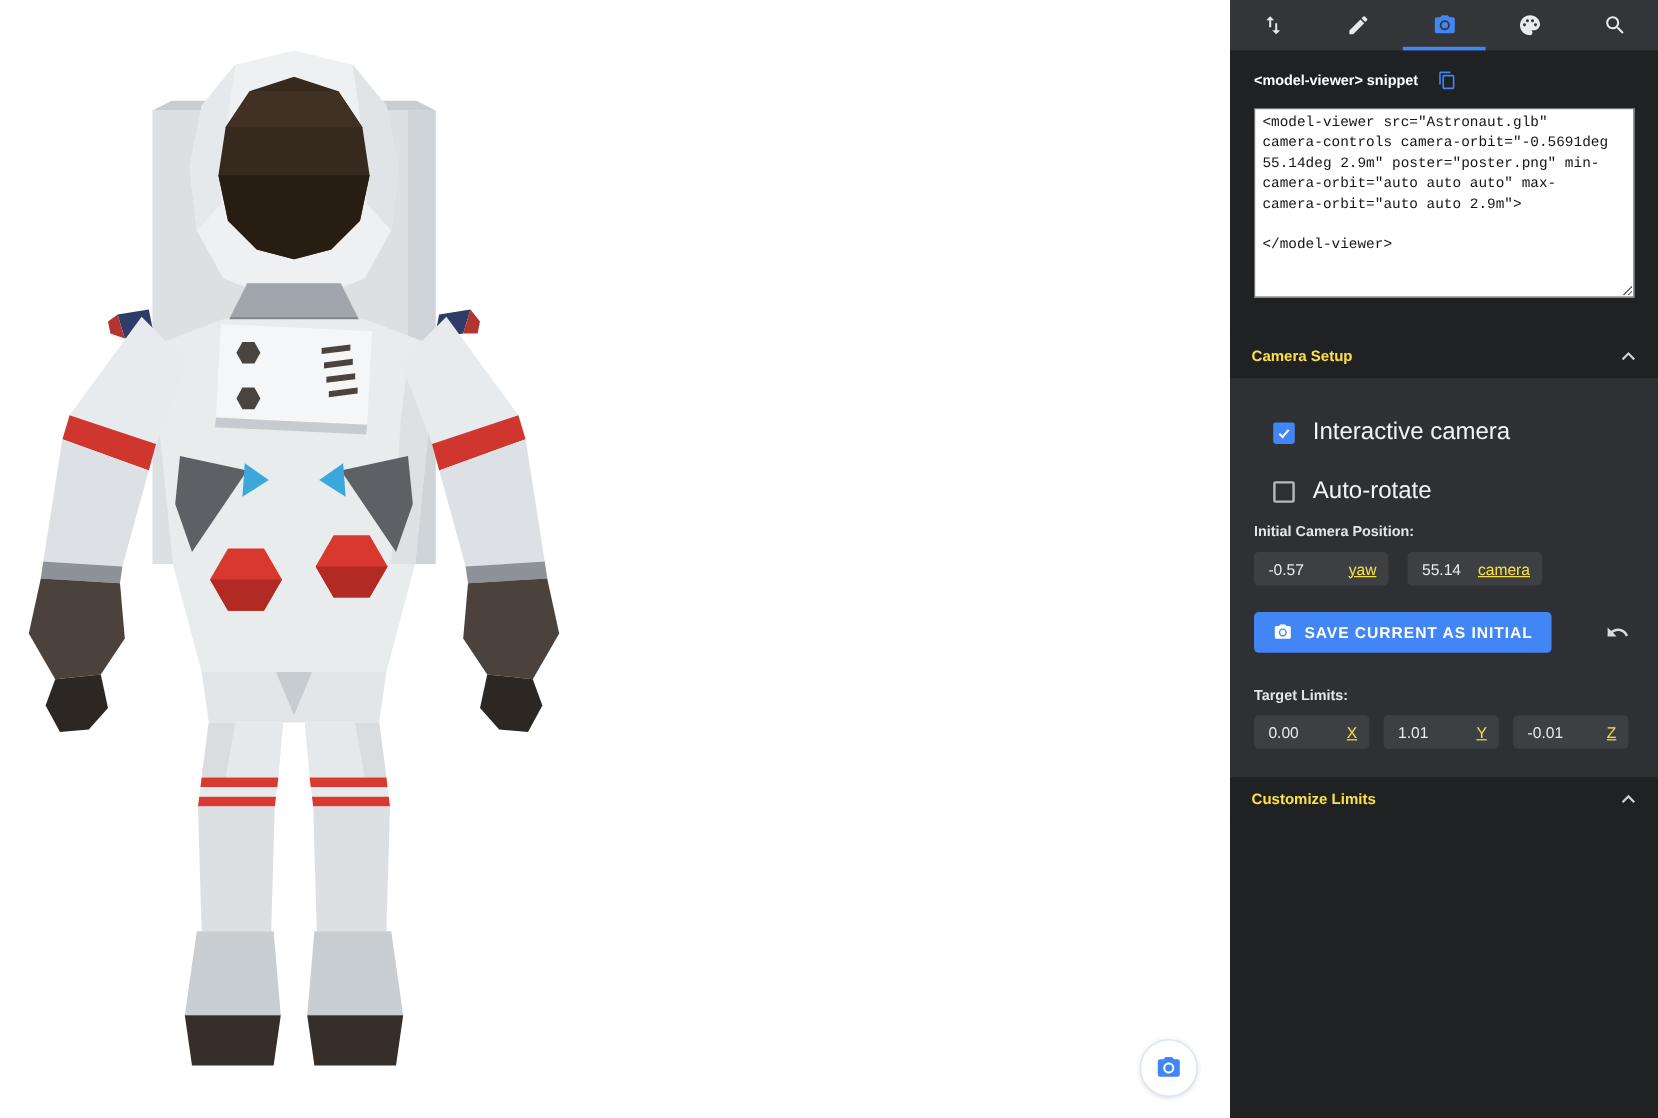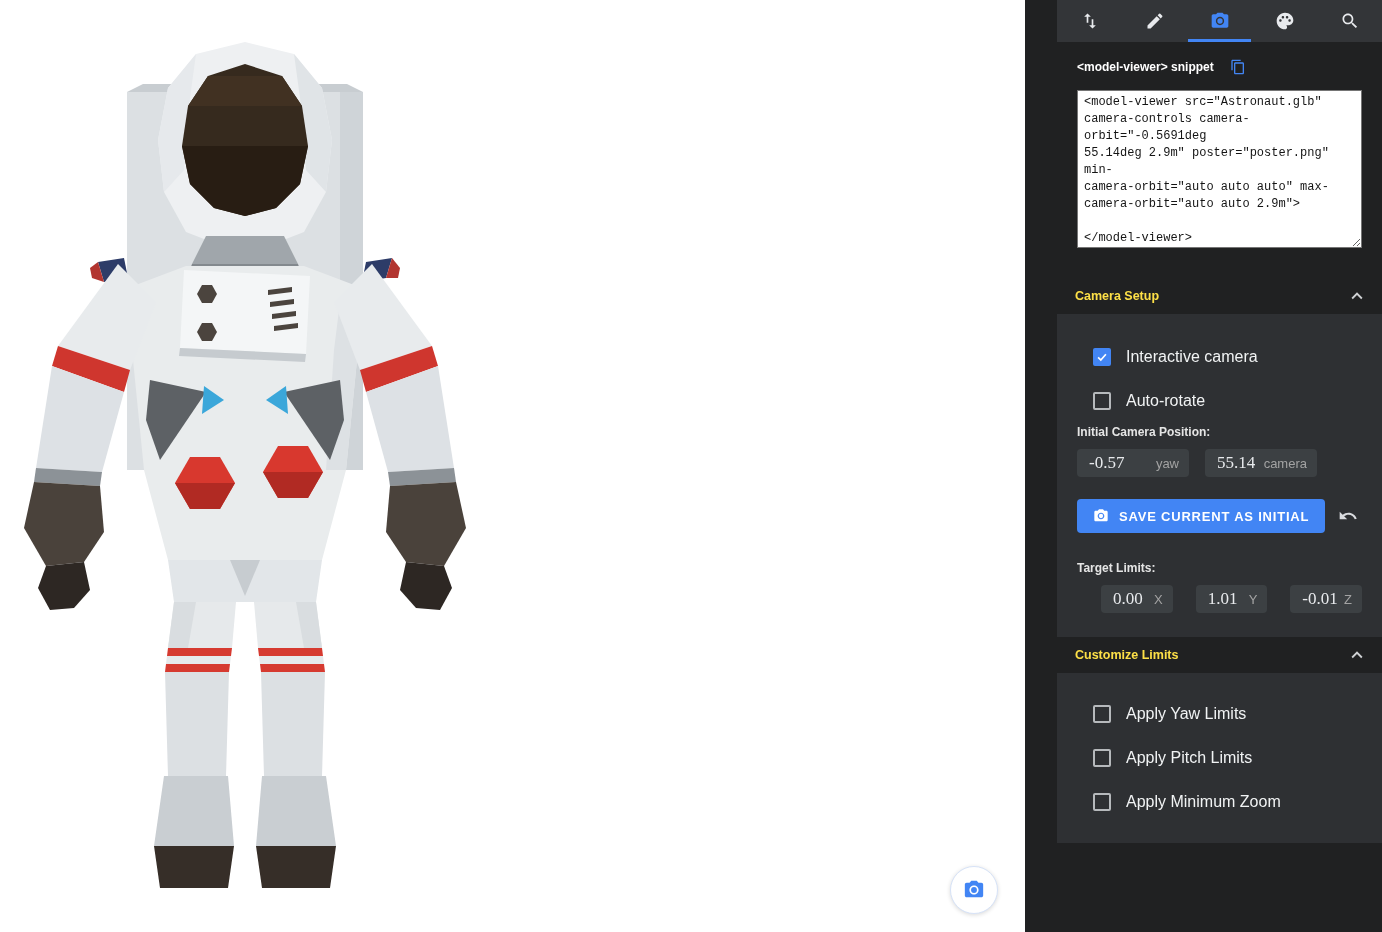--- a/index.html
+++ b/index.html
@@ -9,21 +9,21 @@
 
   
   .viewport { position:relative; width:1025px; height:100%; background:#ffffff; flex-shrink:0; }
   .astronaut { position:absolute; left:0; top:40px; width:500px; height:850px; }
   .fab { position:absolute; left:950px; top:866px; width:48px; height:48px; border-radius:50%;
          background:#fff; border:1px solid #d7e3f8; box-shadow:0 1px 4px rgba(0,0,0,.15);
          display:flex; align-items:center; justify-content:center; cursor:pointer; padding:0; }
   .fab svg { width:22px; height:22px; fill:#4285f4; }
 
   
-  .panel { width:357px; height:100%; background:#202122; display:flex; flex-direction:column; color:#e8eaed;padding-left:32px; }
+  .panel { width:357px; height:100%; background:#202122; display:flex; flex-direction:column; color:#e8eaed; }
   .toolbar { height:42px; background:#333538; display:flex; flex-shrink:0; }
   .tab { flex:1; display:flex; align-items:center; justify-content:center; position:relative;
          background:none; border:none; cursor:pointer; padding:0; }
   .tab svg { width:20px; height:20px; fill:#e8eaed; }
   .tab.active svg { fill:#4285f4; }
   .tab.active::after { content:""; position:absolute; bottom:0; left:1px; right:1px; height:3px; background:#4285f4; }
 
   .snippet { padding:12px 20px 26px 20px; flex-shrink:0; }
   .snippet-head { display:flex; align-items:center; height:26px; margin-bottom:10px; }
   .snippet-title { font-size:12px; font-weight:bold; color:#fff; }
@@ -41,32 +41,32 @@
   .sec-content { background:#2e3033; padding:34px 20px 24px 20px; flex-shrink:0; }
   .sec-content.limits { padding:32px 20px 28px 20px; }
 
   .check-row { display:flex; align-items:center; margin:0 0 26px 16px; cursor:pointer; }
   .check-row:last-child { margin-bottom:4px; }
   .cb { width:18px; height:18px; border:2px solid #b6b9bc; border-radius:2px; flex-shrink:0;
         display:flex; align-items:center; justify-content:center; background:transparent; }
   .cb svg { display:none; width:14px; height:14px; }
   .cb.checked { background:#4285f4; border-color:#4285f4; }
   .cb.checked svg { display:block; }
-  .cb-label { margin-left:15px; font-size:16px; color:#f1f3f4; }
+  .cb-label { margin-left:15px; font-size:20px; color:#f1f3f4; }
 
   .sub-label { font-size:12px; font-weight:bold; color:#e5e5e5; margin:0 0 10px 0; }
   .input-row { display:flex; gap:16px; margin-bottom:22px; }
-  .input-row.tight { gap:23px; margin-bottom:0;margin-left:24px; }
+  .input-row.tight { gap:12px; margin-bottom:0; }
   .field { display:flex; align-items:center; background:#3c4043; border-radius:4px; height:28px;
            padding:0 10px 0 12px; }
   .field.w2 { width:112px; }
   .field.w3 { width:96px; }
-  .field input { background:transparent; border:none; outline:none; color:#e8eaed; font-size:17px;
-                 width:100%; min-width:0; padding:0; font-family:Liberation Serif, serif; }
-  .field .suffix { color:#a3a3a3; font-size:13px; margin-left:6px; }
+  .field input { background:transparent; border:none; outline:none; color:#e8eaed; font-size:13px;
+                 width:100%; min-width:0; padding:0; font-family:Liberation Sans, sans-serif; }
+  .field .suffix { color:#fde047; font-size:13px; margin-left:6px;text-decoration:underline; }
 
   .btn-row { display:flex; align-items:center; margin-bottom:28px; }
   .save-btn { height:34px; background:#4285f4; color:#fff; border:none; border-radius:4px;
               display:flex; align-items:center; gap:10px; padding:0 16px; font-size:13px;
               font-weight:bold; letter-spacing:.8px; font-family:inherit; cursor:pointer; }
   .save-btn svg { width:16px; height:16px; fill:#fff; }
   .undo-btn { background:none; border:none; margin-left:auto; margin-right:0; padding:4px; cursor:pointer; display:flex; }
   .undo-btn svg { width:20px; height:20px; fill:#dadce0; }
 
   .panel-fill { flex:1; background:#202122; }
@@ -282,36 +282,16 @@
       </div>
     </div>
 
     <div class="sec-header">
       <span class="hdr">Customize Limits</span>
       <svg viewBox="0 0 24 24">
         <path d="M12 8l-6 6 1.41 1.41L12 10.83l4.59 4.58L18 14l-6-6z"></path>
       </svg>
     </div>
 
-    <div class="sec-content limits">
-      <label class="check-row">
-        <span class="cb">
-          
-        </span>
-        <span class="cb-label">Apply Yaw Limits</span>
-      </label>
-      <label class="check-row">
-        <span class="cb">
-          
-        </span>
-        <span class="cb-label">Apply Pitch Limits</span>
-      </label>
-      <label class="check-row">
-        <span class="cb">
-          
-        </span>
-        <span class="cb-label">Apply Minimum Zoom</span>
-      </label>
-    </div>
 
     <div class="panel-fill"></div>
   </div>
 </div>
 
 </body></html>

